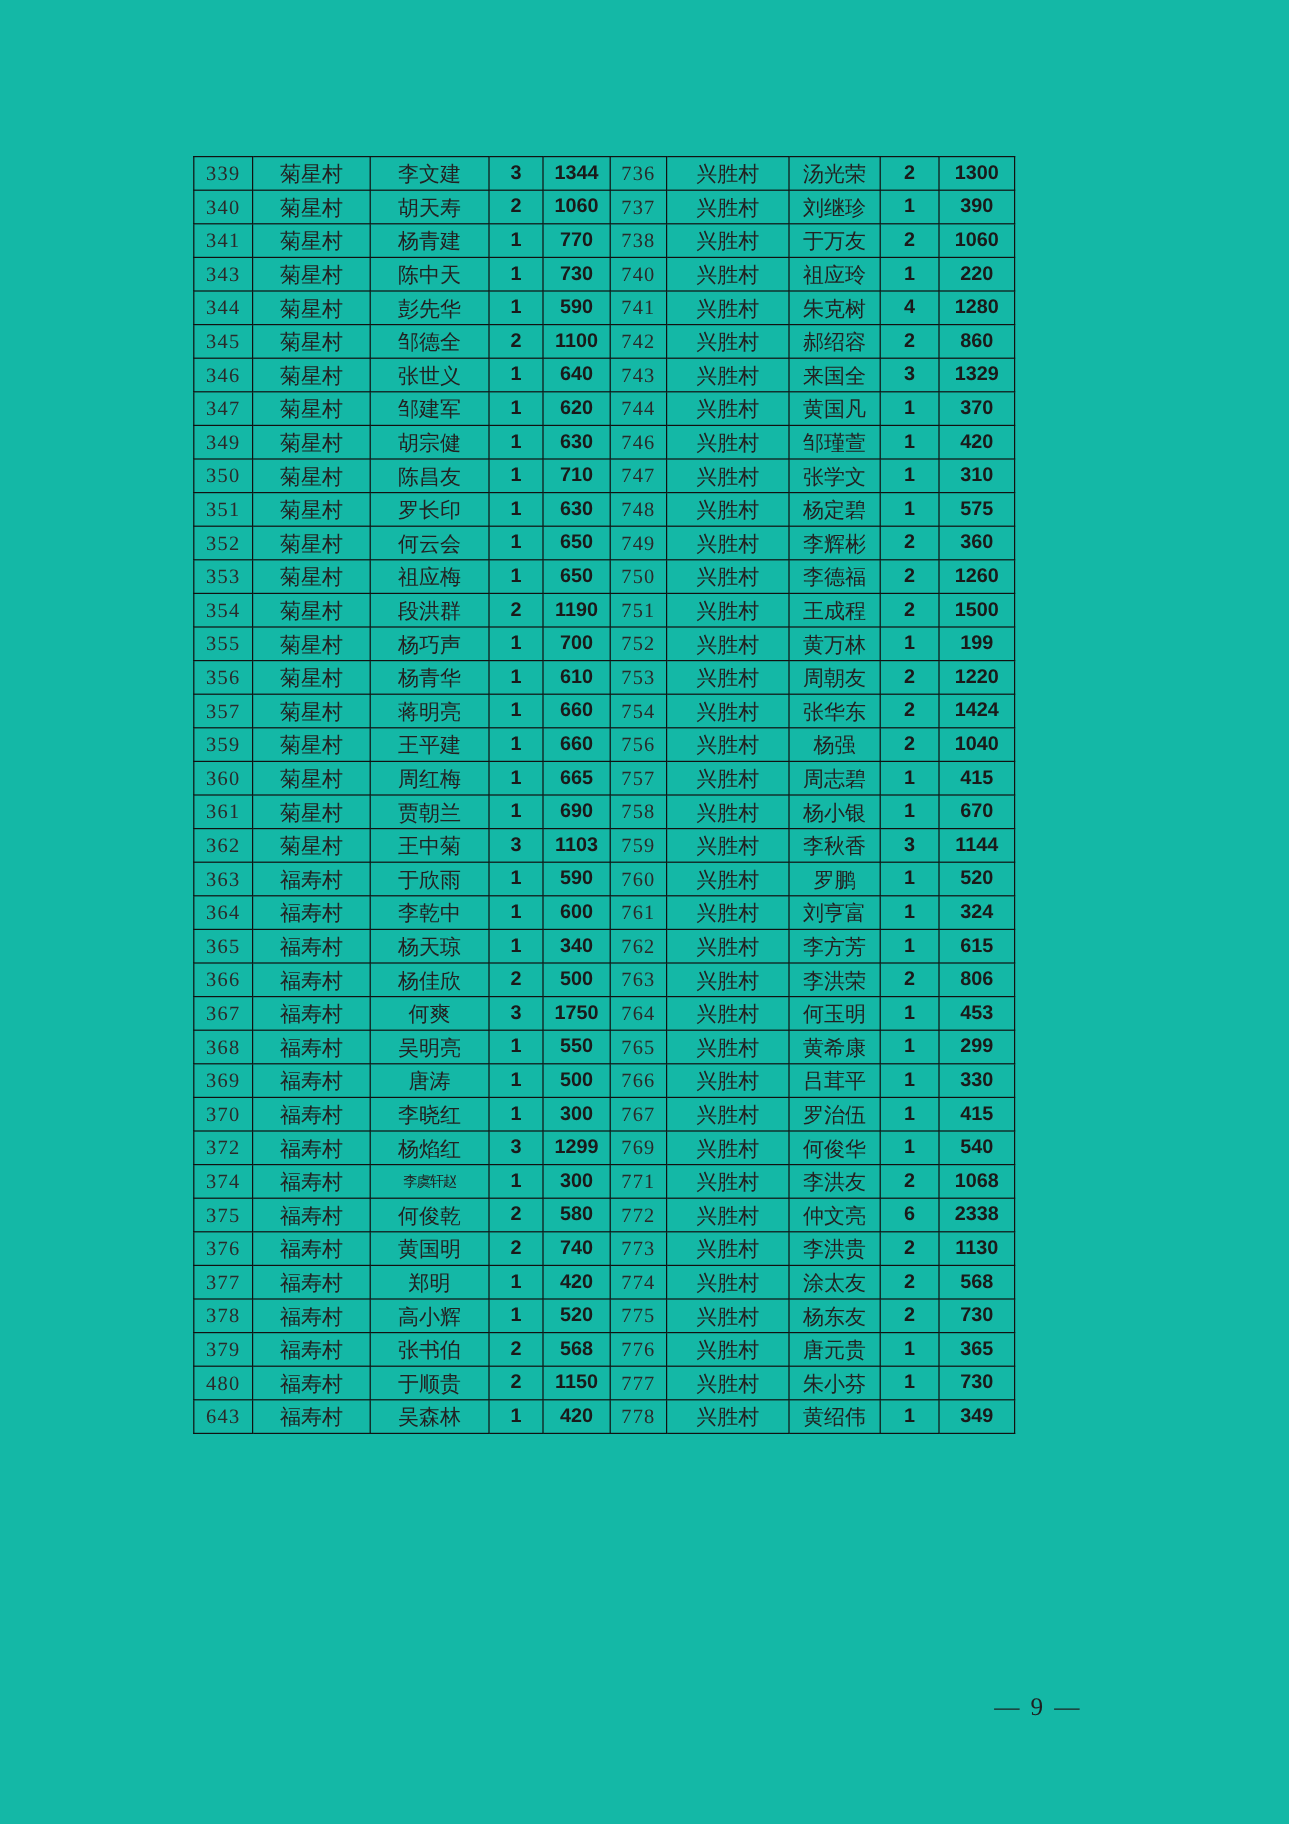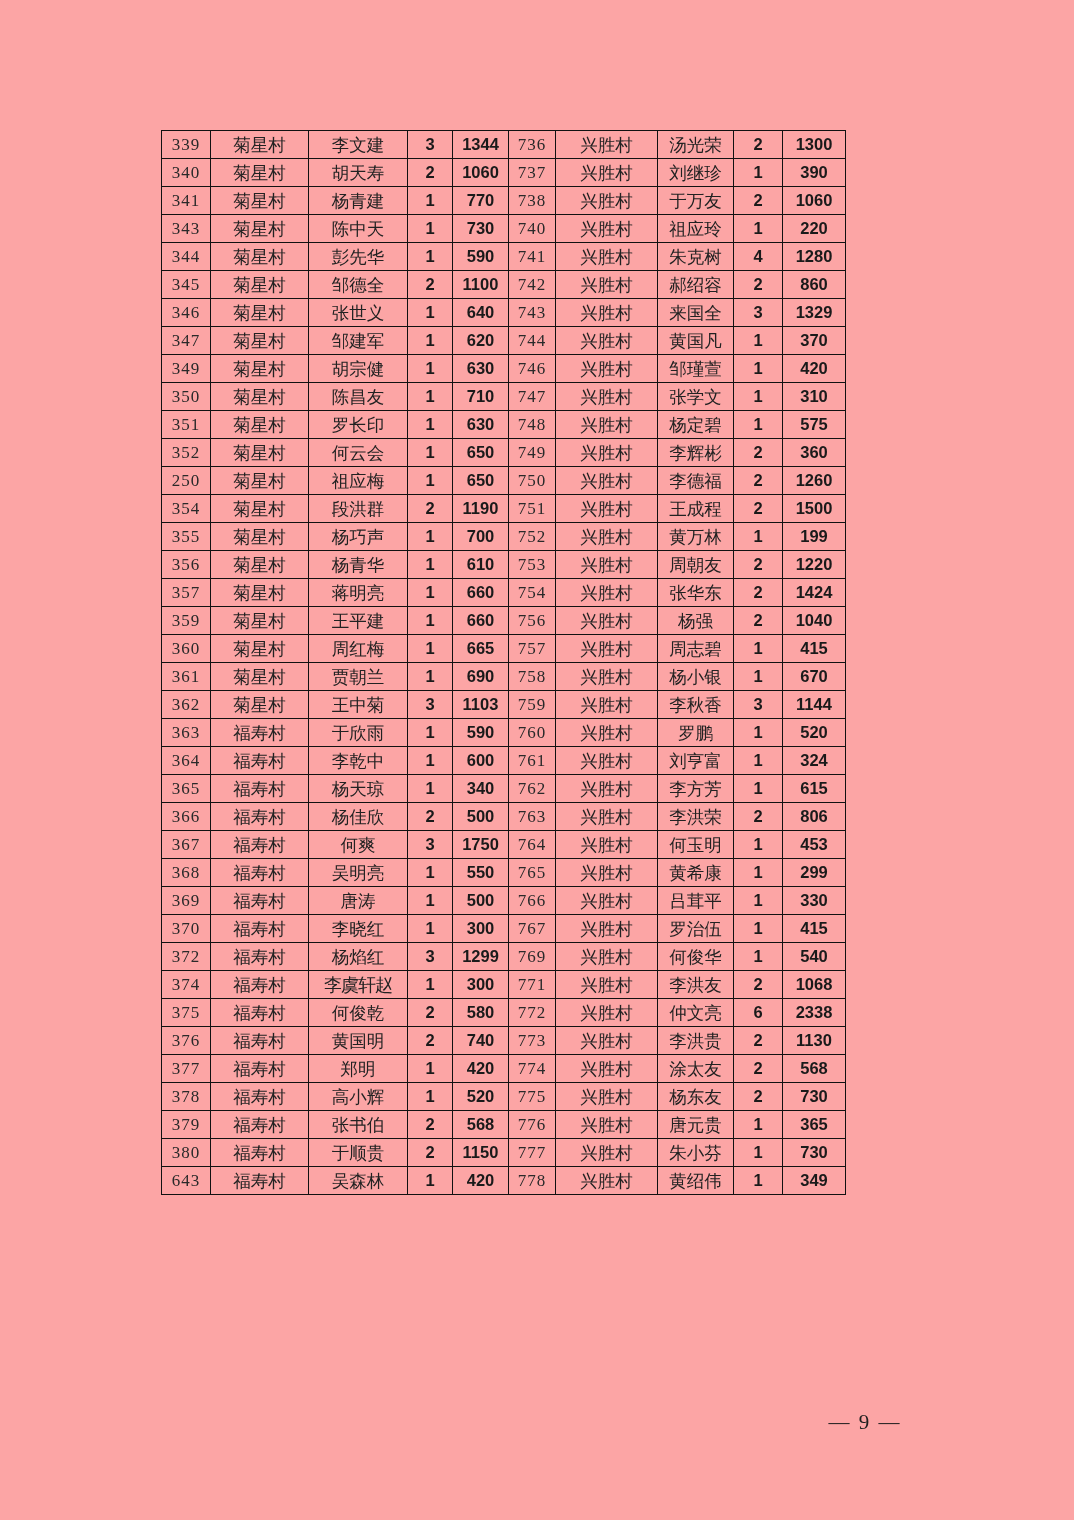--- a/index.html
+++ b/index.html
@@ -4,21 +4,21 @@
 <style>
   html, body {
     margin: 0;
     padding: 0;
     background: #ffffff;
   }
   .page {
     position: relative;
     width: 1074px;
     height: 1520px;
-    background: #fca5a5;
+    background: #14b8a6;
     font-family: "Liberation Serif", serif;
     color: #1a1a1a;
     overflow: hidden;
   }
   table.roster {
     position: absolute;
     left: 161px;
     top: 130px;
     width: 684px;
     border-collapse: collapse;
@@ -38,21 +38,21 @@
     font-size: 17px;
     color: #2a2a2a;
     letter-spacing: 1px;
   }
   td.village, td.name {
     font-family: "Liberation Serif", serif;
     font-size: 17.5px;
     color: #222222;
   }
   td.name4 {
-    font-size: 18px;
+    font-size: 12px;
     letter-spacing: -1px;
   }
   td.num {
     font-family: "Liberation Sans", sans-serif;
     font-size: 16.5px;
     font-weight: 600;
     color: #1a1a1a;
   }
   .page-number {
     position: absolute;
@@ -223,21 +223,21 @@
           <td class="name">何云会</td>
           <td class="num">1</td>
           <td class="num">650</td>
           <td class="seq">749</td>
           <td class="village">兴胜村</td>
           <td class="name">李辉彬</td>
           <td class="num">2</td>
           <td class="num">360</td>
         </tr>
         <tr>
-          <td class="seq">250</td>
+          <td class="seq">353</td>
           <td class="village">菊星村</td>
           <td class="name">祖应梅</td>
           <td class="num">1</td>
           <td class="num">650</td>
           <td class="seq">750</td>
           <td class="village">兴胜村</td>
           <td class="name">李德福</td>
           <td class="num">2</td>
           <td class="num">1260</td>
         </tr>
@@ -511,21 +511,21 @@
           <td class="name">张书伯</td>
           <td class="num">2</td>
           <td class="num">568</td>
           <td class="seq">776</td>
           <td class="village">兴胜村</td>
           <td class="name">唐元贵</td>
           <td class="num">1</td>
           <td class="num">365</td>
         </tr>
         <tr>
-          <td class="seq">380</td>
+          <td class="seq">480</td>
           <td class="village">福寿村</td>
           <td class="name">于顺贵</td>
           <td class="num">2</td>
           <td class="num">1150</td>
           <td class="seq">777</td>
           <td class="village">兴胜村</td>
           <td class="name">朱小芬</td>
           <td class="num">1</td>
           <td class="num">730</td>
         </tr>

